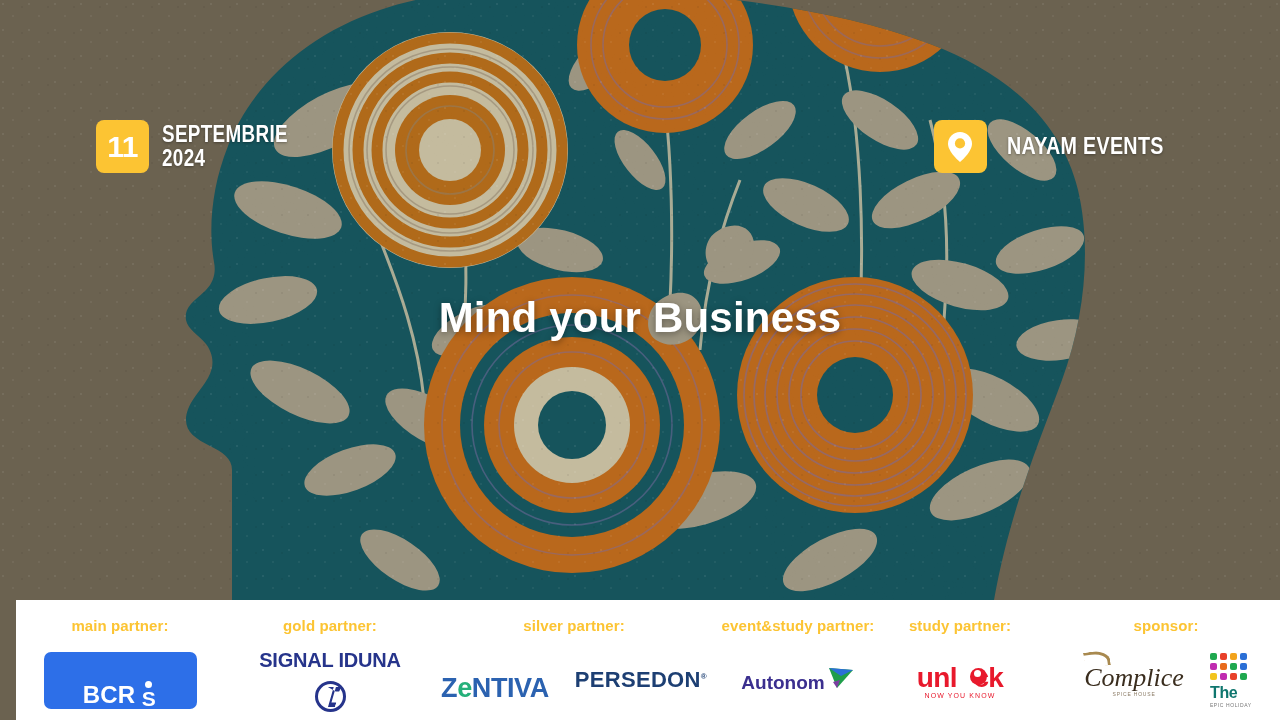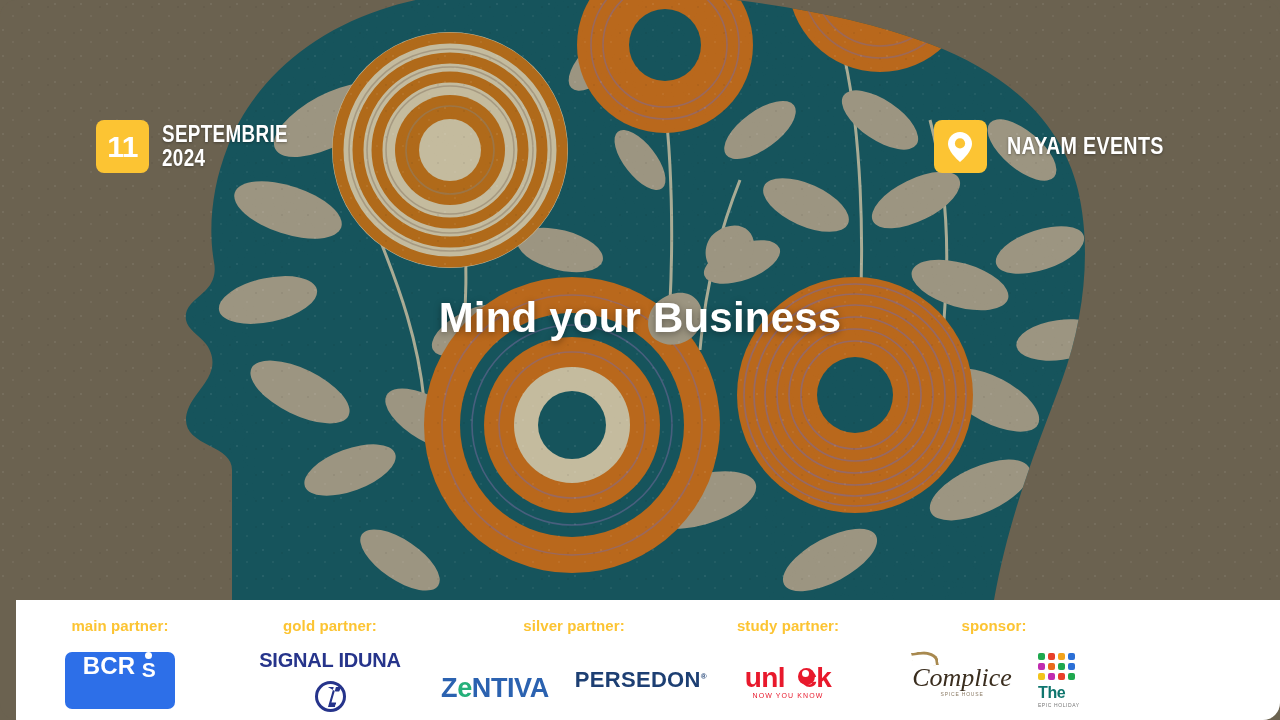--- a/index.html
+++ b/index.html
@@ -8,21 +8,20 @@
     font-family:"Liberation Sans", sans-serif;
     background:#6b6250;
     position:relative;
   }
 
   #poster {
     position:absolute; inset:0;
     width:1280px; height:720px;
     overflow:hidden;
     background:#6b6250;
-    border-radius:17px;
   }
 
   
   #artwork { position:absolute; left:0; top:0; width:1280px; height:600px; overflow:hidden; }
   #artwork svg { display:block; width:1280px; height:600px; }
 
   
   .speckle {
     position:absolute; inset:0;
     background-image:
@@ -121,22 +120,22 @@
   
   .g-main   { width:208px; }
   .g-gold   { width:212px; }
   .g-silver { width:276px; }
   .g-event  { width:172px; }
   .g-study  { width:152px; }
   .g-spon   { width:260px; }
 
   
   .logo-bcr {
-    width:110px; height:57px; border-radius:7px; background:#2d6fe8;
-    display:flex; align-items:flex-start; justify-content:center; gap:5px;
+    width:153px; height:57px; border-radius:7px; background:#2d6fe8;
+    display:flex; align-items:flex-end; justify-content:center; gap:5px;
   }
   .logo-bcr .bcr-word {
     color:#fff; font-size:24px; font-weight:700; letter-spacing:.2px;
   }
   .bcr-mark { position:relative; width:17px; height:28px; }
   .bcr-mark .dot {
     position:absolute; top:0; left:5px; width:7px; height:7px;
     border-radius:50%; background:#fff;
   }
   .bcr-mark .s {
@@ -438,20 +437,35 @@
     </div>
 
     <div class="sponsor-group g-silver">
       <div class="sponsor-caption">silver partner:</div>
       <div class="logo-row">
         <div class="logo-zentiva"><span>Z</span><span class="e">e</span><span>NTIVA</span></div>
         <div class="logo-persedon"><span>PERSEDON</span><sup>®</sup></div>
       </div>
     </div>
 
+    <div class="sponsor-group g-event">
+      <div class="sponsor-caption">event&amp;study partner:</div>
+      <div class="logo-row">
+        <div class="logo-autonom">
+          <span class="word">Autonom</span>
+          <span class="autonom-mark">
+            <svg width="28" height="24" viewBox="0 0 28 24">
+              <path d="M2 2 L26 4 L10 22 Z" fill="#1f9e4a"></path>
+              <path d="M2 2 L26 4 L14 10 Z" fill="#2b6fd6"></path>
+              <path d="M10 22 L13 14 L6 16 Z" fill="#7b3fa0"></path>
+            </svg>
+          </span>
+        </div>
+      </div>
+    </div>
 
     <div class="sponsor-group g-study">
       <div class="sponsor-caption">study partner:</div>
       <div class="logo-row">
         <div class="logo-unlock">
           <div class="word"><span>unl</span><span style="opacity:0">o</span><span>ck</span>
             <span class="unlock-blob"></span>
           </div>
           <div class="tag">NOW YOU KNOW</div>
         </div>

